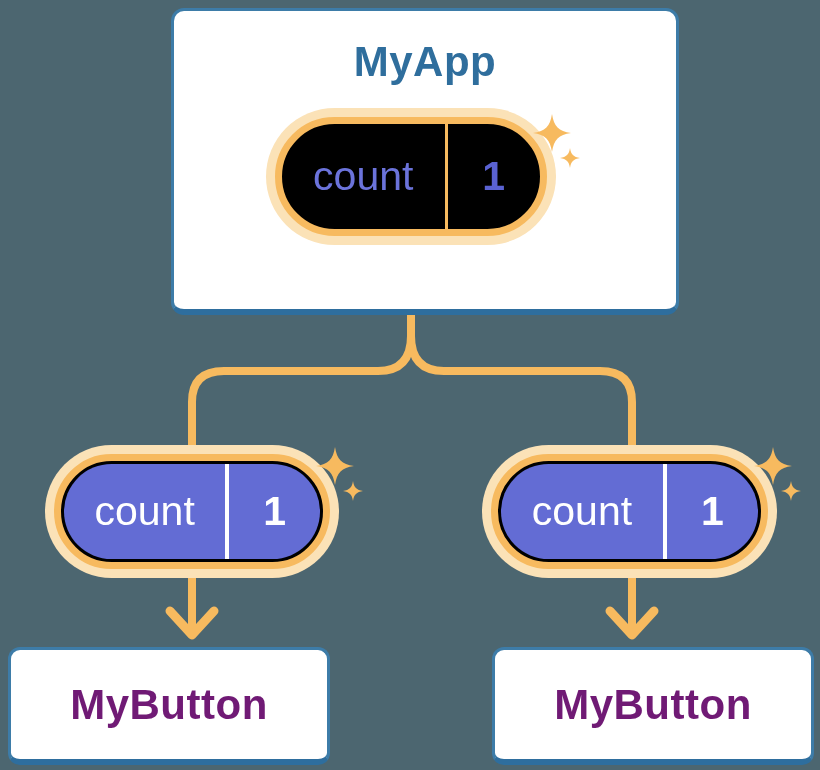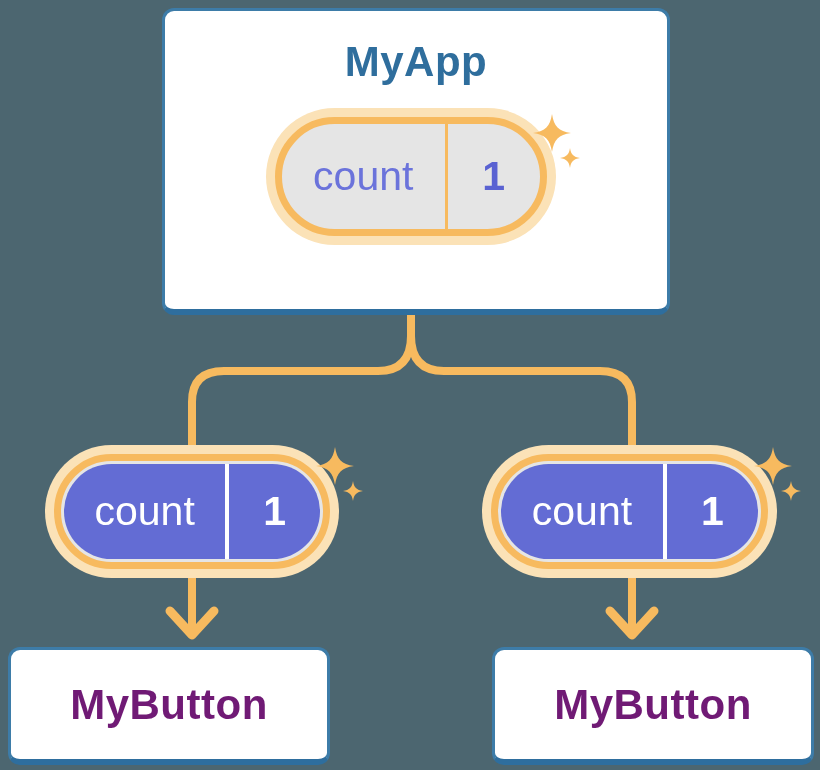--- a/index.html
+++ b/index.html
@@ -15,38 +15,38 @@
   
   .card{
     position:absolute;
     box-sizing:border-box;
     background:#ffffff;
     border:3px solid #3D7CA8;
     border-bottom:6px solid #2E6E9E;
     border-radius:12px;
     z-index:1;
   }
-  .root-card{left:162px;top:8px;width:508px;height:307px;text-align:center;}
+  .root-card{left:171px;top:8px;width:508px;height:307px;text-align:center;border-radius:13px;}
   .card-title{
     margin-top:26px;
     font-size:42px;font-weight:700;color:#2F6E9D;letter-spacing:0.5px;
     line-height:1.2;
   }
   .leaf-card{display:flex;align-items:center;justify-content:center;}
   .leaf-left{left:8px;top:647px;width:322px;height:118px;}
   .leaf-right{left:492px;top:647px;width:322px;height:118px;}
   .leaf-title{font-size:42px;font-weight:700;color:#701a75;letter-spacing:0.5px;}
 
   
   .pill{
     position:absolute;
     box-sizing:border-box;
     border:7px solid #F7BA5F;
     border-radius:70px;
-    background:#e5e5e5;
+    background:#000000;
     box-shadow:0 0 0 9px #FBE2B7;
     z-index:2;
   }
   .pill-root{left:275px;top:117px;width:272px;height:119px;}
   .pill-left{left:54px;top:454px;width:276px;height:115px;}
   .pill-right{left:491px;top:454px;width:277px;height:115px;}
   .pill-core{
     position:absolute;inset:0;
     display:flex;overflow:hidden;border-radius:55px;
   }

